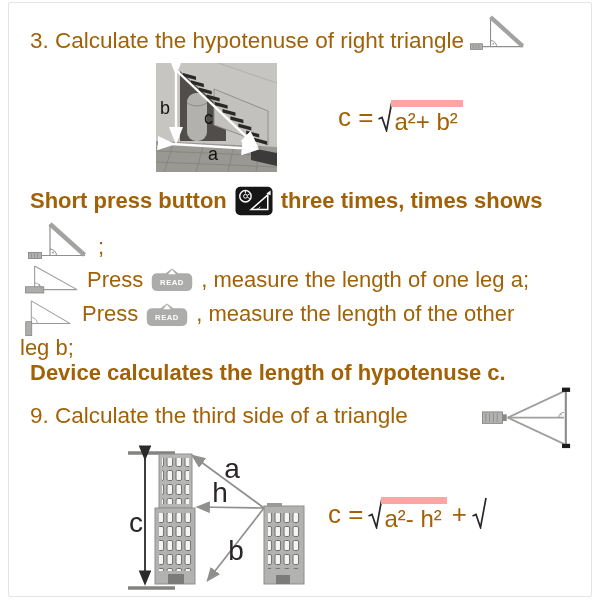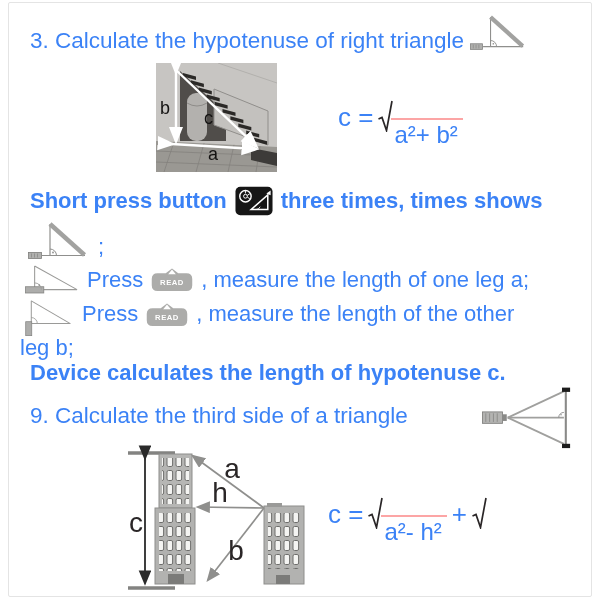--- a/index.html
+++ b/index.html
@@ -1,41 +1,41 @@
 <!DOCTYPE html>
 <html><head>
 <meta charset="utf-8">
 <style>
   html,body { margin:0; padding:0; }
   #page {
     position:relative; width:600px; height:600px;
     background:#ffffff; overflow:hidden;
     font-family:"Liberation Sans", sans-serif;
-    color:#3b82f6;
+    color:#a16207;
   }
   .page-edge {
     position:absolute; left:8px; top:2px; width:582px; height:593px;
     border:1px solid #e4e4e4; border-radius:2px; pointer-events:none;
   }
   .line { position:absolute; display:flex; align-items:center; font-size:22px; white-space:nowrap; }
   .line.baseline { align-items:flex-end; }
   .line.topline  { align-items:flex-start; }
   .gap6 { margin-left:6px; } .gap8 { margin-left:8px; } .gap10 { margin-left:10px; }
   .title { font-size:22.5px; }
   svg text { font-family:"Liberation Sans", sans-serif; }
 
   
   .formula { position:absolute; display:flex; align-items:flex-start; white-space:nowrap; }
   .f-lhs { font-size:26px; margin-top:3px; margin-right:5px; }
   .f-op  { font-size:26px; margin:3px 5px 0 5px; }
   .sqrt  { display:flex; align-items:flex-start; }
   .radsign { flex:none; margin-top:1px; }
   .radicand {
-    font-size:24px; border-top:2px solid #fca5a5;
-    padding:1px 5px 0 3px; margin-left:-2px; margin-top:19px;
+    font-size:24px; border-top:7px solid #fca5a5;
+    padding:1px 5px 0 3px; margin-left:-2px; margin-top:1px;
   }
 </style>
 </head>
 <body>
 
 <div id="page">
   <div class="page-edge"></div>
 
   <div class="line baseline title" style="left:30px; top:14px;">
     <span>3. Calculate the hypotenuse of right triangle</span>

